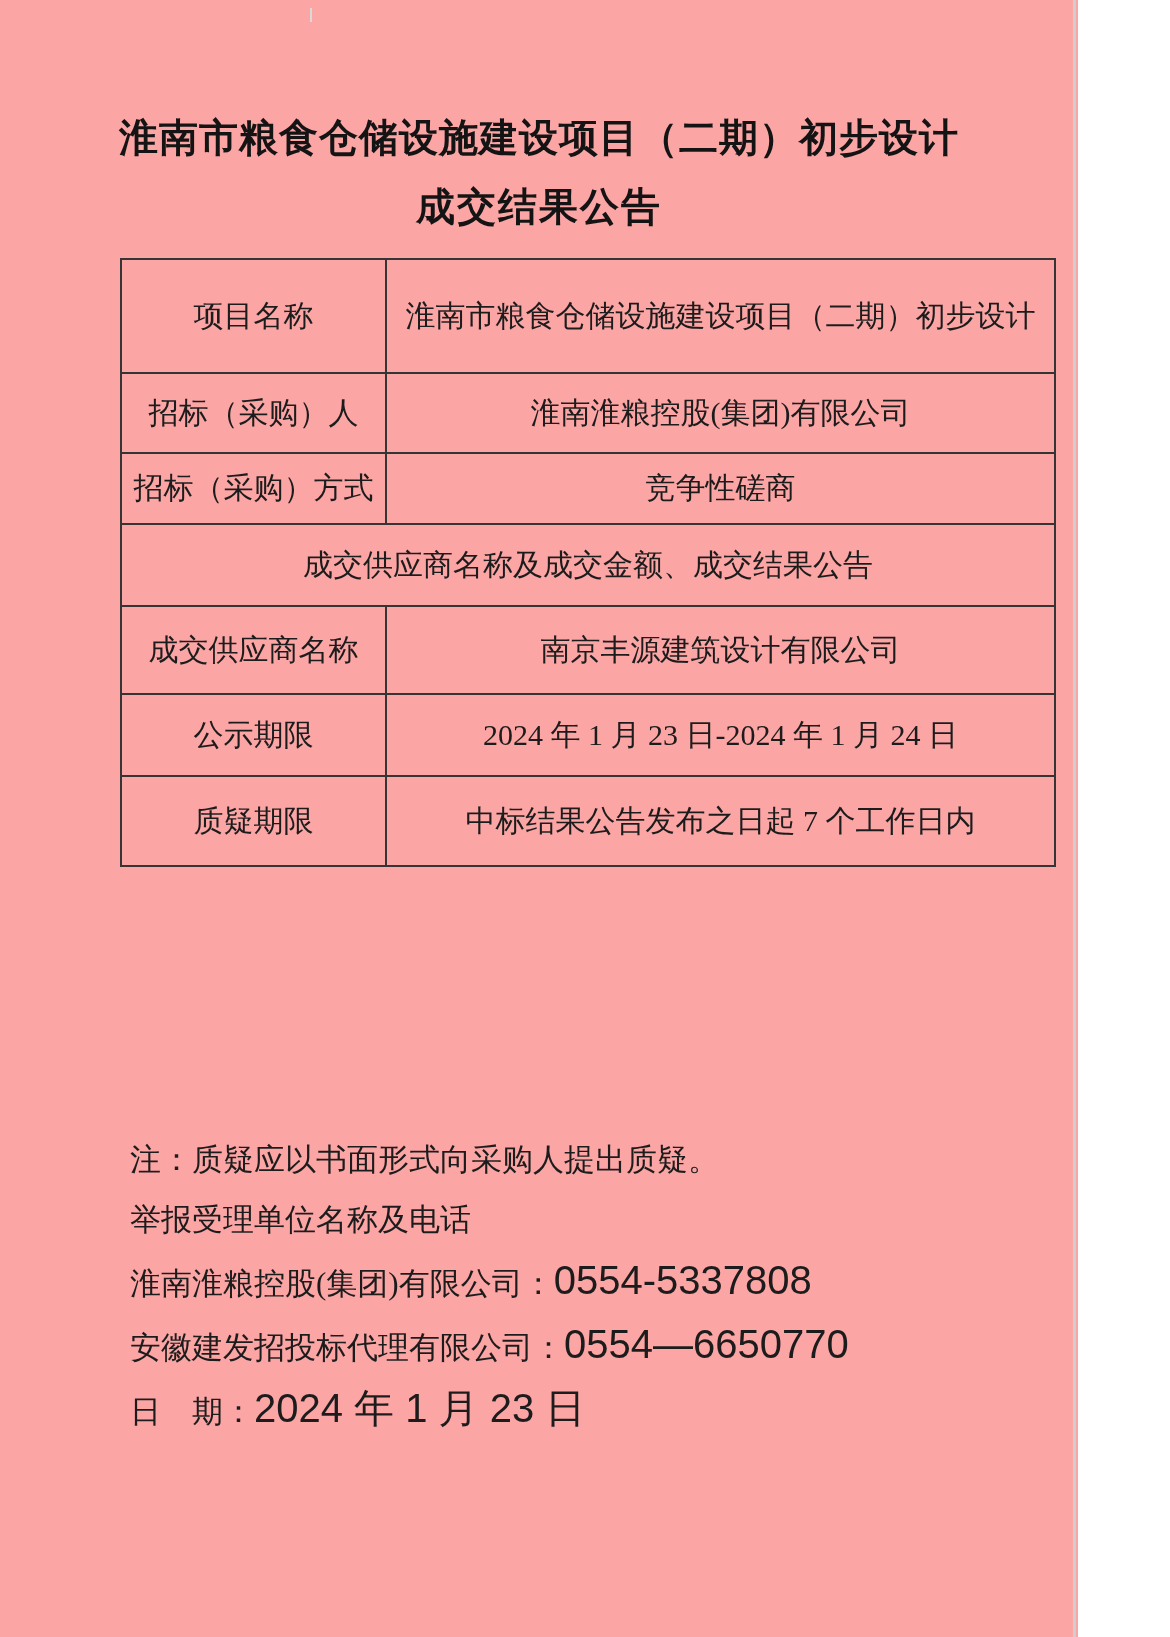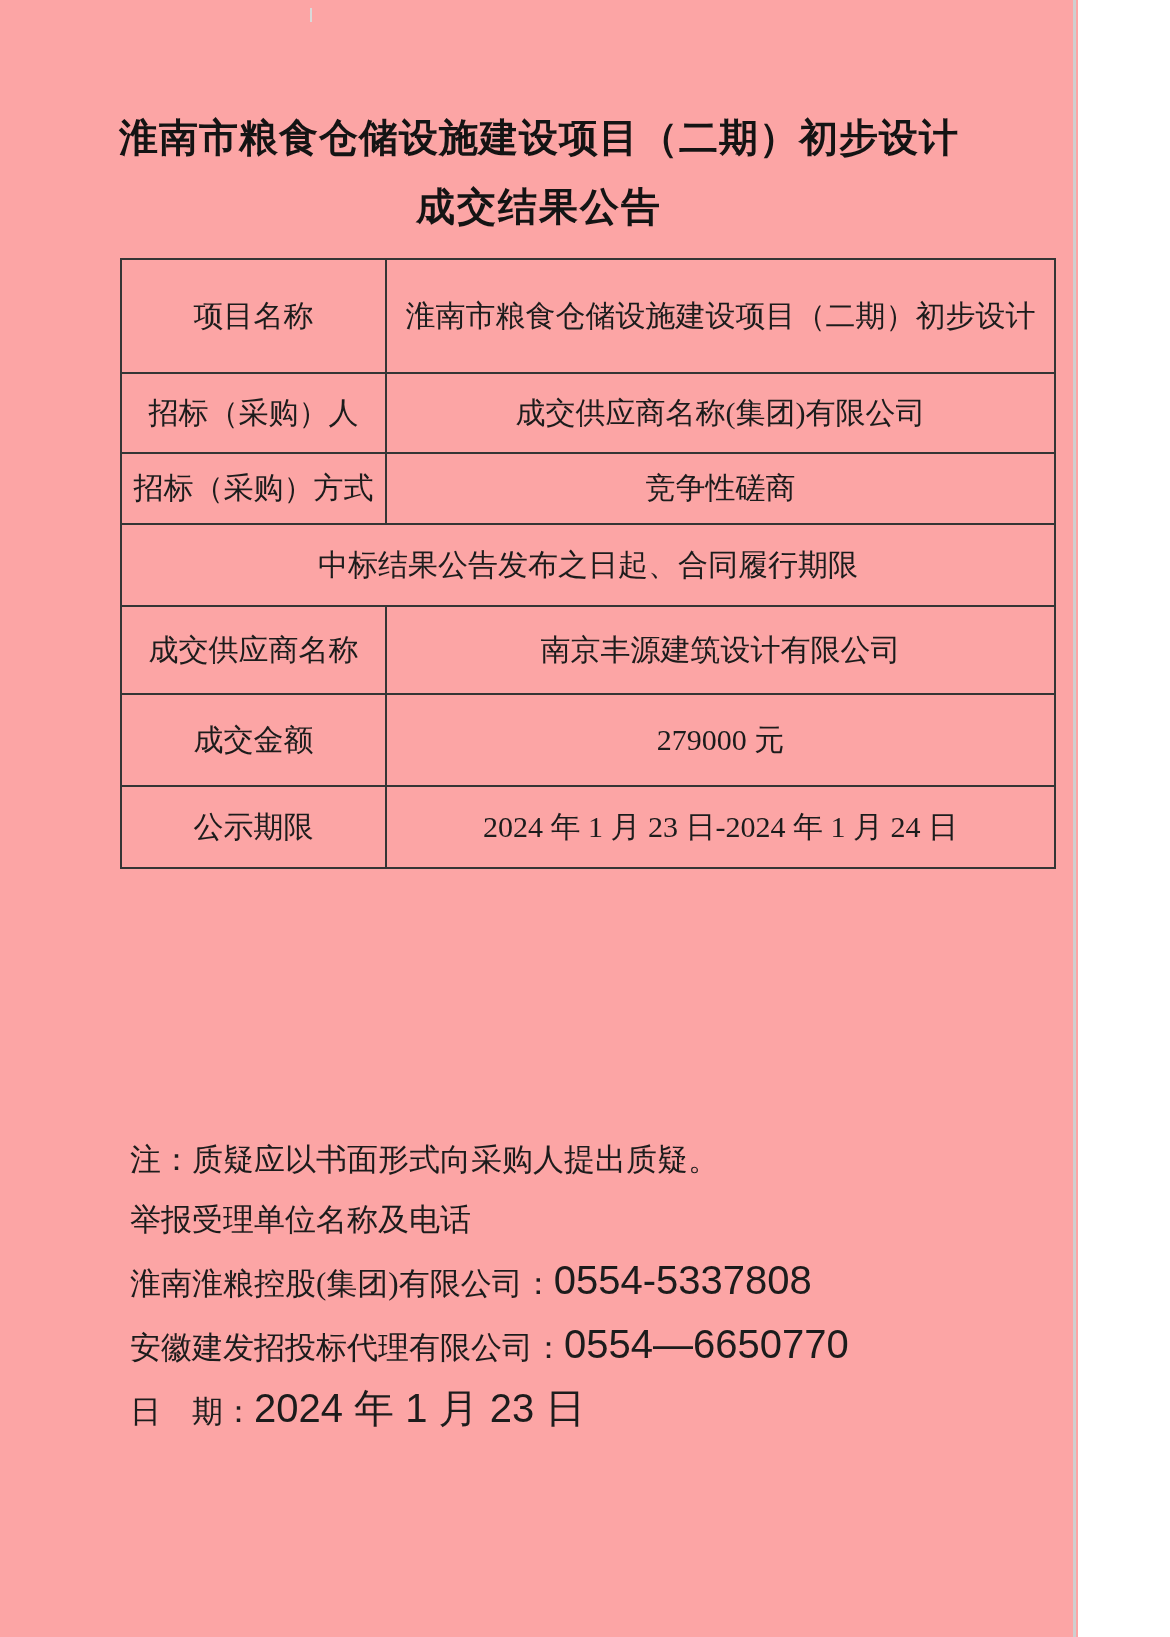--- a/index.html
+++ b/index.html
@@ -90,40 +90,40 @@
       <col style="width:265px">
       <col style="width:669px">
     </colgroup>
     <tbody>
       <tr style="height:114px">
         <td>项目名称</td>
         <td>淮南市粮食仓储设施建设项目（二期）初步设计</td>
       </tr>
       <tr style="height:80px">
         <td>招标（采购）人</td>
-        <td>成交供应商名称(集团)有限公司</td>
+        <td>淮南淮粮控股(集团)有限公司</td>
       </tr>
       <tr style="height:71px">
         <td>招标（采购）方式</td>
         <td>竞争性磋商</td>
       </tr>
       <tr style="height:82px">
-        <td class="merged-cell" colspan="2">中标结果公告发布之日起、合同履行期限</td>
+        <td class="merged-cell" colspan="2">成交供应商名称及成交金额、成交结果公告</td>
       </tr>
       <tr style="height:88px">
         <td>成交供应商名称</td>
         <td>南京丰源建筑设计有限公司</td>
       </tr>
-      <tr style="height:92px">
-        <td>成交金额</td>
-        <td>279000 元</td>
-      </tr>
       <tr style="height:82px">
         <td>公示期限</td>
         <td>2024 年 1 月 23 日-2024 年 1 月 24 日</td>
+      </tr>
+      <tr style="height:90px">
+        <td>质疑期限</td>
+        <td>中标结果公告发布之日起 7 个工作日内</td>
       </tr>
     </tbody>
   </table>
 
   <div class="footer">
     <p>注：质疑应以书面形式向采购人提出质疑。</p>
     <p>举报受理单位名称及电话</p>
     <p><span>淮南淮粮控股(集团)有限公司：</span><span class="num">0554-5337808</span></p>
     <p><span>安徽建发招投标代理有限公司：</span><span class="num">0554—6650770</span></p>
     <p class="date-line"><span>日　期：</span><span class="num">2024 年 1 月 23 日</span></p>

